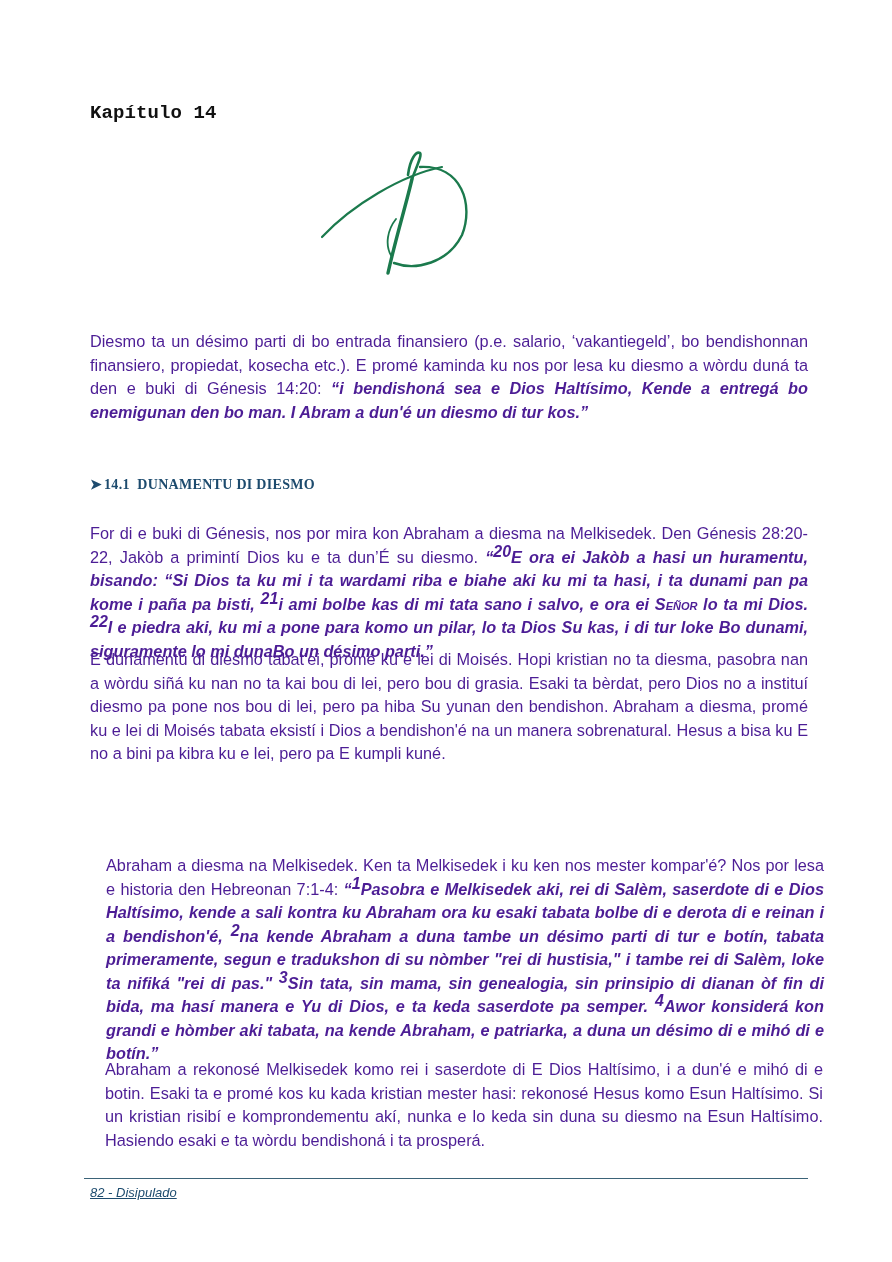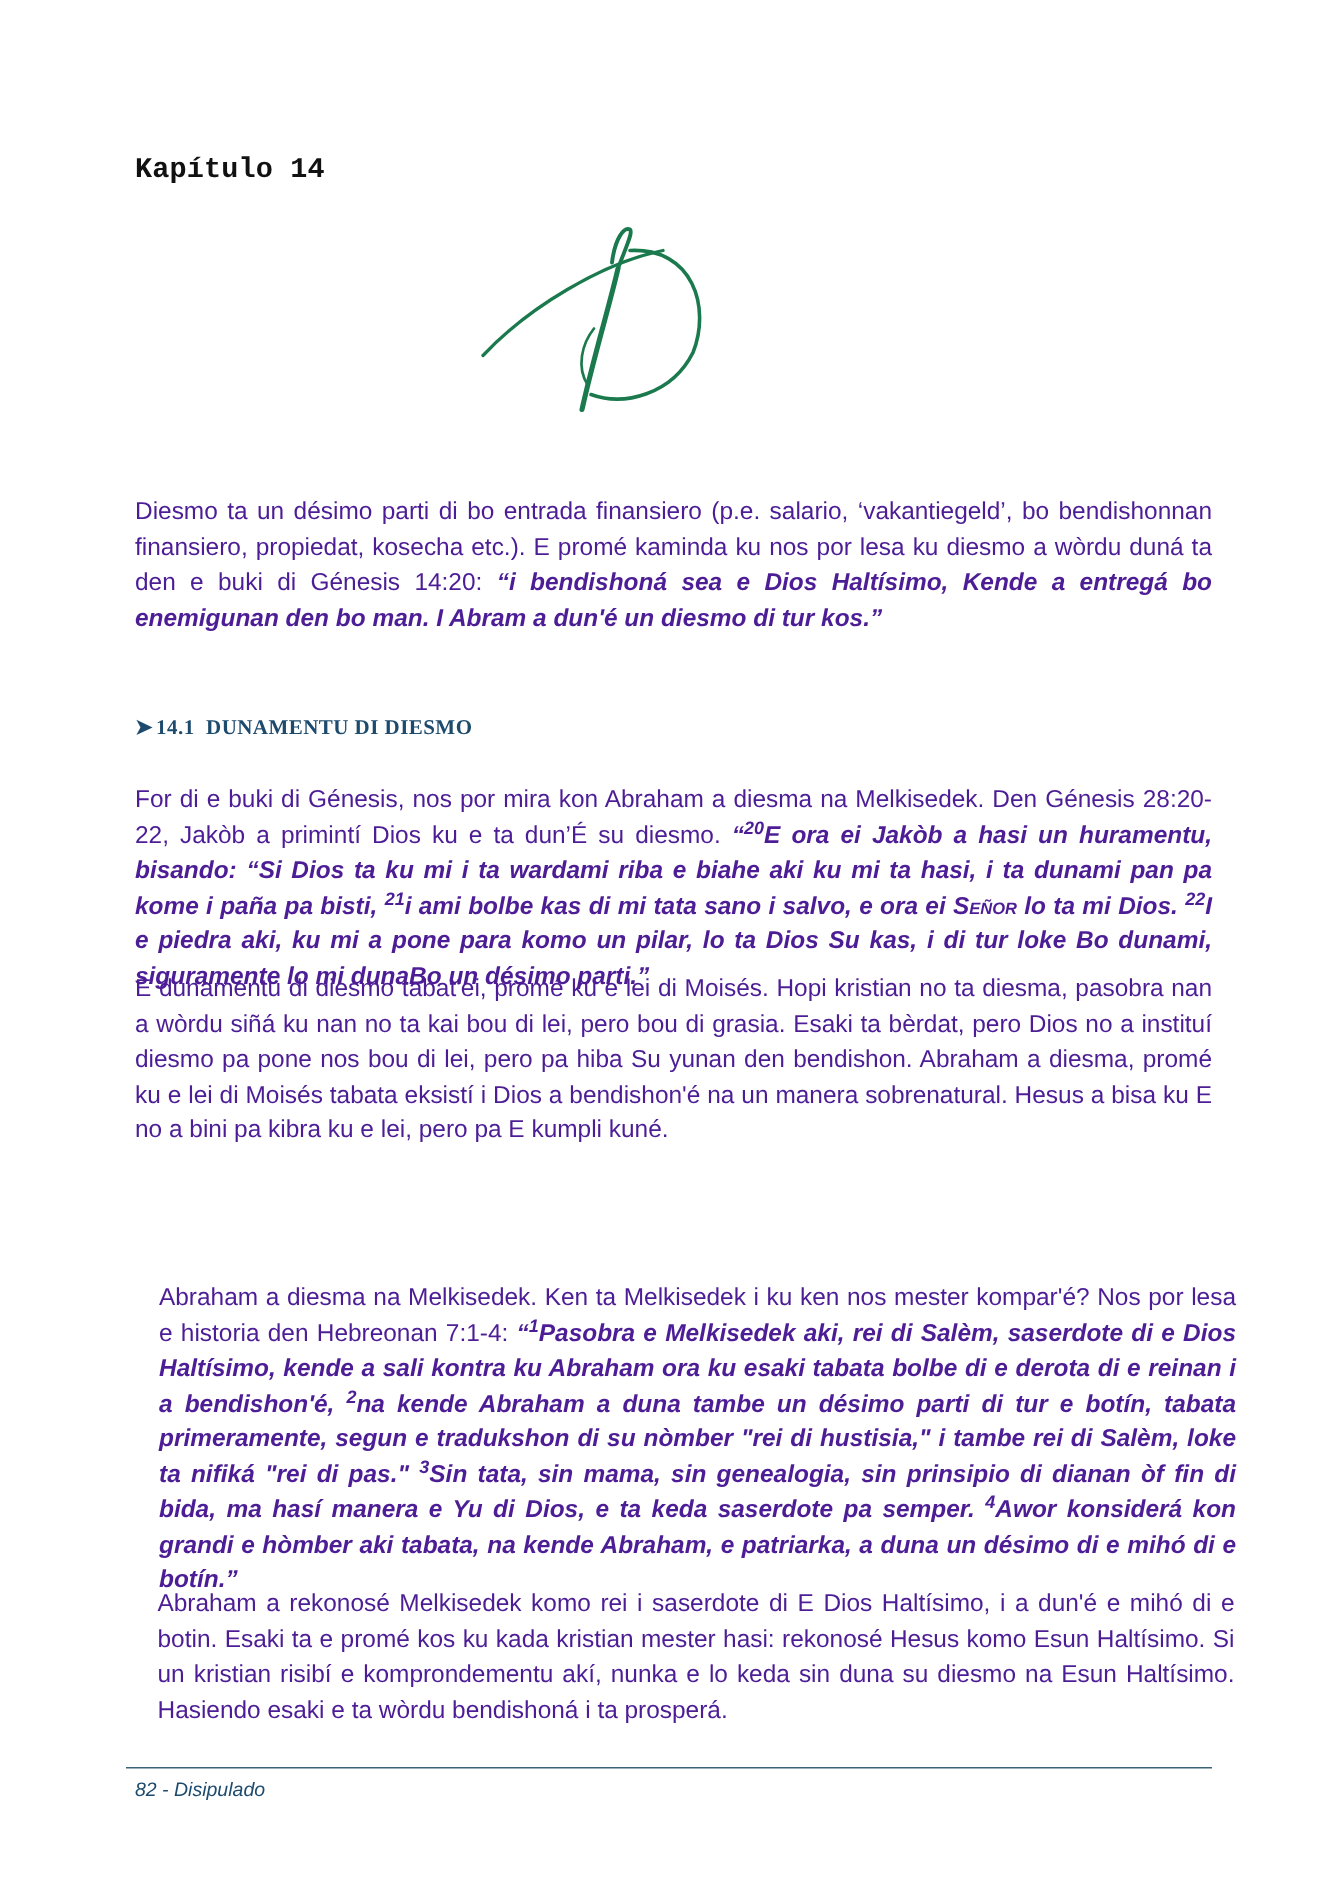--- a/index.html
+++ b/index.html
@@ -11,30 +11,30 @@
                    font-family: Liberation Mono, monospace; color: #111; letter-spacing: 0.1px; margin-top: 36px; }
 
   .title-wrap { position: absolute; left: 312px; top: 145px; width: 290px; height: 135px; }
   .title-wrap svg { position: absolute; left: 0; top: 0; }
   .title-rest { position: absolute; left: 142px; top: 46px; font-size: 35px; color: #1b7a4d;
                 font-family: "Liberation Sans", sans-serif; letter-spacing: 0.5px; }
 
   .para { position: absolute; left: 90px; width: 718px; font-size: 16.3px; line-height: 23.5px;
           text-align: justify; font-family: "Liberation Sans", sans-serif; color: #4c1d95; }
   .para b i, .para .q { font-weight: bold; font-style: italic; }
-  .para sup { font-size: 12px; line-height: 0; vertical-align: 6px; font-weight: bold; font-style: italic; }
+  .para sup { font-size: 16px; line-height: 0; vertical-align: 6px; font-weight: bold; font-style: italic; }
   .smallcaps { font-variant: small-caps; }
 
   .section-head { position: absolute; left: 90px; top: 476px; font-family: "Liberation Serif", serif;
                   font-weight: bold; font-size: 14px; color: #1d4b6e; letter-spacing: 0.3px; }
   .section-head .arrow { display: inline-block; margin-right: 2px; }
 
   .footer-rule { position: absolute; left: 84px; top: 1178px; width: 724px; height: 1px; background: #3b6378; }
   .footer-text { position: absolute; left: 90px; top: 1185px; font-size: 13px; font-style: italic;
-                 color: #1d4b6e; font-family: "Liberation Sans", sans-serif; }
+                 color: #1d4b6e; font-family: "Liberation Sans", sans-serif; text-decoration: underline; }
 </style>
 </head>
 <body>
 
 <div class="page">
 
   <div class="chapter-label">Kapítulo 14</div>
 
   <div class="title-wrap">
     <svg width="180" height="135" viewBox="0 0 180 135">

